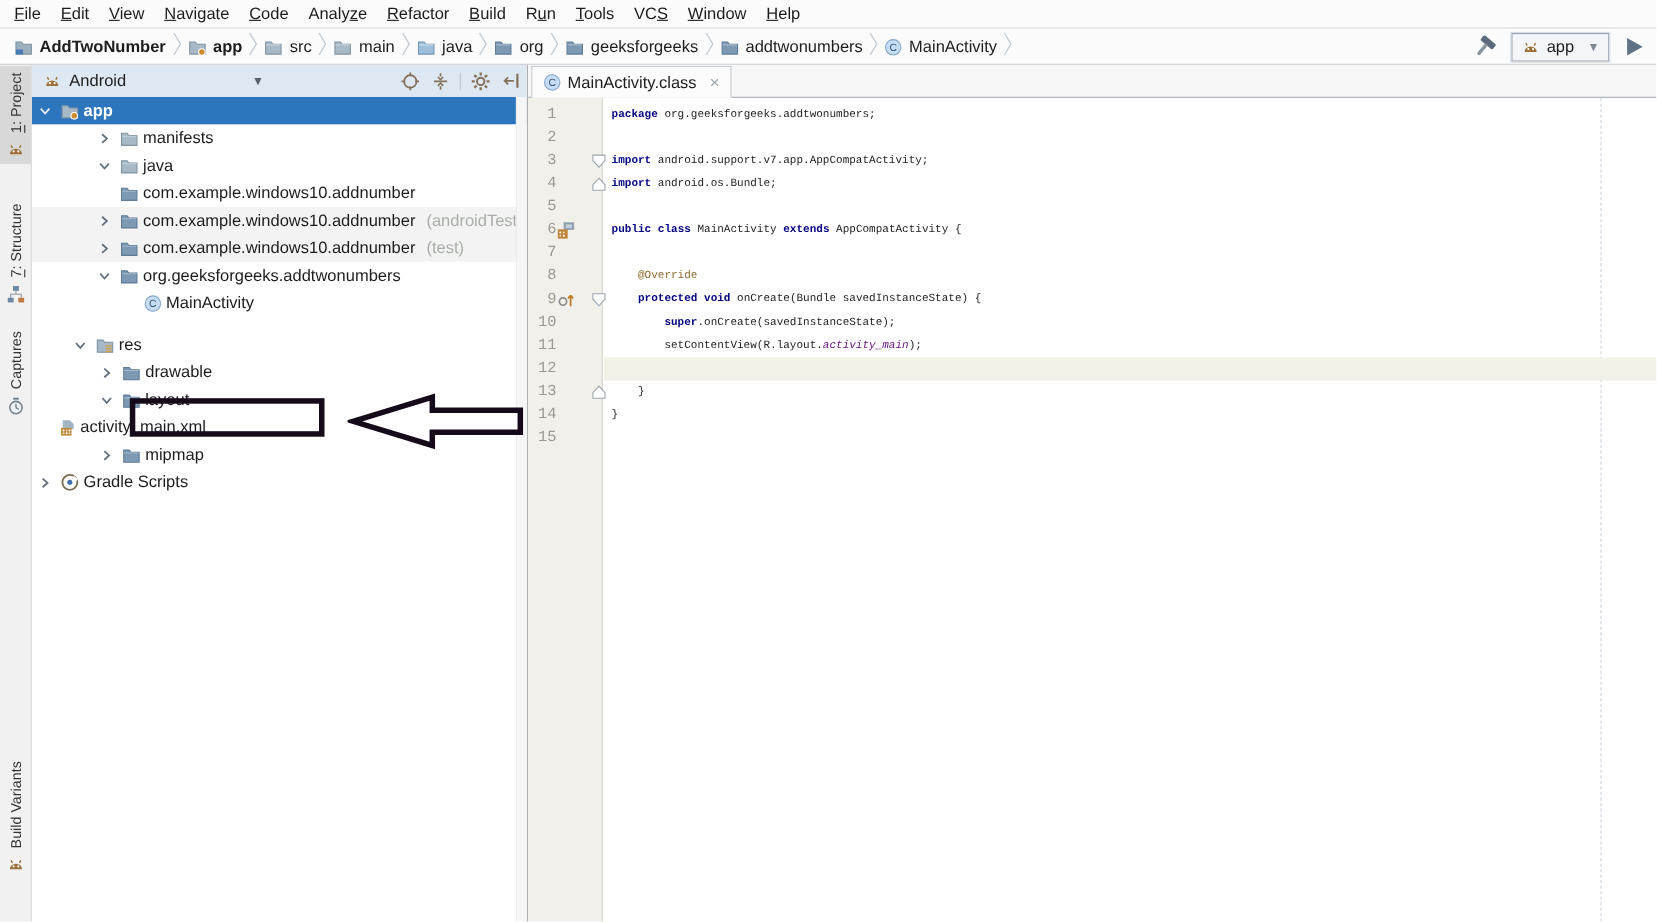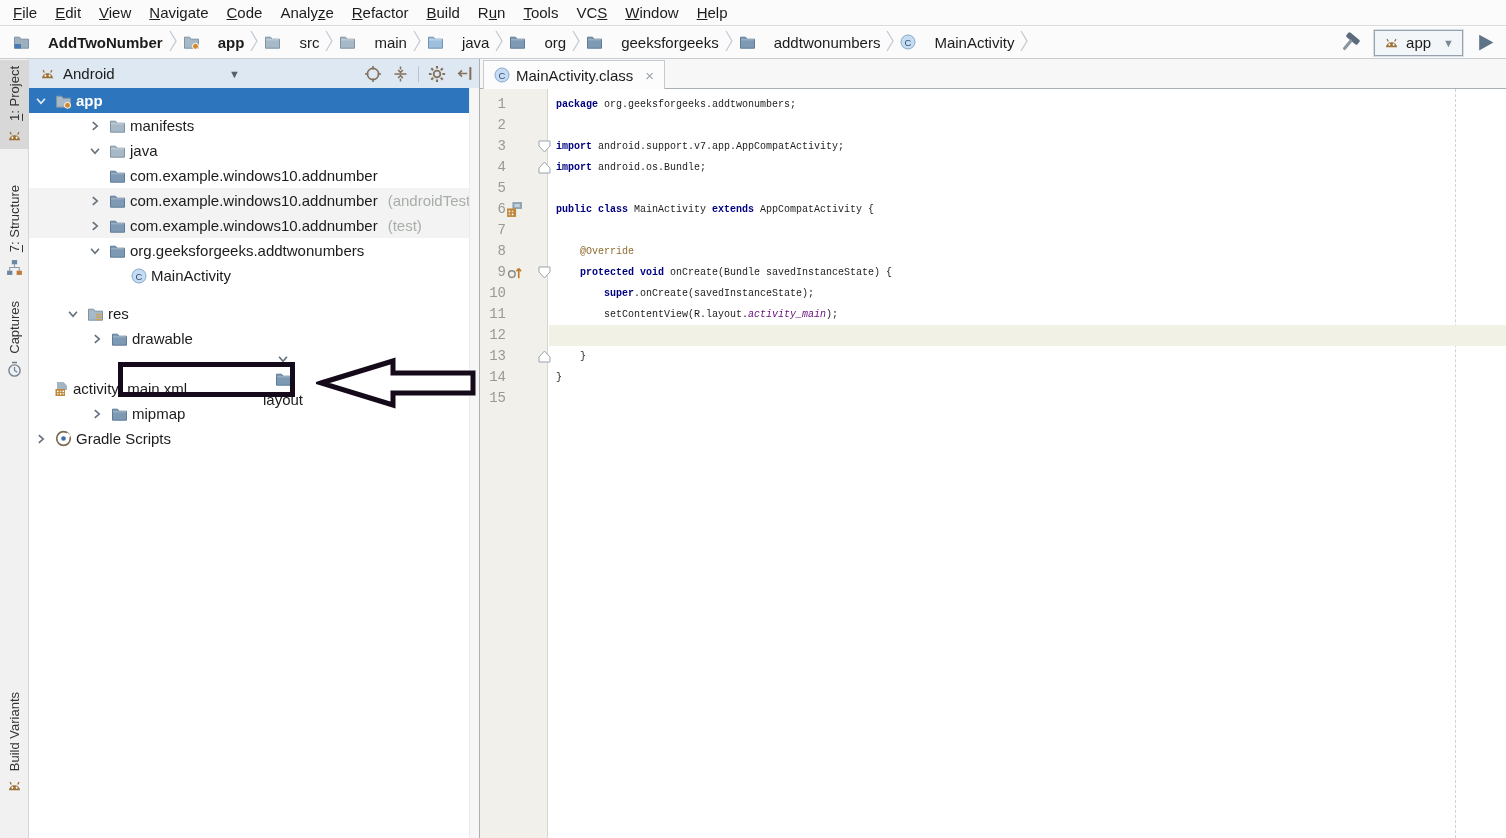--- a/index.html
+++ b/index.html
@@ -21,21 +21,21 @@
   .menu-item { padding:0 9px; font-size:15px; line-height:25px; cursor:default; }
   .menu-item u { text-decoration:underline; }
 
   
   #toolbar {
     position:absolute; left:0; top:27px; width:1506px; height:32px;
     background:#FBFBFB; border-bottom:1px solid #C9CDD1;
     display:flex; align-items:center; padding:0 10px;
   }
   #crumbs { display:flex; align-items:center; height:100%; overflow:hidden; }
-  .crumb { display:flex; align-items:flex-start; gap:18px; font-size:15px; padding:0 3px; white-space:nowrap; }
+  .crumb { display:flex; align-items:flex-end; gap:6px; font-size:15px; padding:0 3px; white-space:nowrap; }
   .crumb.bold { font-weight:bold; }
   .crumb-sep { flex:none; margin:0 2px; }
   #run-controls { margin-left:auto; display:flex; align-items:center; gap:12px; }
   #run-config {
     display:flex; align-items:center; gap:6px; height:26px; padding:0 8px;
     background:#F3F6F9; border:1px solid #98A2AC; outline:1px solid #D7DEE4;
     font-size:15px;
   }
   #run-config .caret { color:#7C8894; font-size:11px; margin-left:6px; }
 
@@ -514,21 +514,21 @@
               </svg>
             </span>
             <span class="icon">
               <svg width="17" height="16" viewBox="0 0 16 16">
                 <path d="M1 3.2h5l1.6 2H15v9H1z" fill="#7E99B3" stroke="#5E7C99"></path>
                 <path d="M1.5 5.8h13" stroke="#A6BACB"></path>
               </svg>
             </span>
             <span>drawable</span>
           </div>
-          <div class="tree-row" style="padding-left: 58px; flex-direction: column;">
+          <div class="tree-row" style="padding-left: 58px;">
             <span class="chev-slot">
               <svg width="14" height="14" viewBox="0 0 16 16">
                 <path d="M3.5 5.5 8 10.5 12.5 5.5" fill="none" stroke="#64707C" stroke-width="1.9"></path>
               </svg>
             </span>
             <span class="icon">
               <svg width="17" height="16" viewBox="0 0 16 16">
                 <path d="M1 3.2h5l1.6 2H15v9H1z" fill="#7E99B3" stroke="#5E7C99"></path>
                 <path d="M1.5 5.8h13" stroke="#A6BACB"></path>
               </svg>

